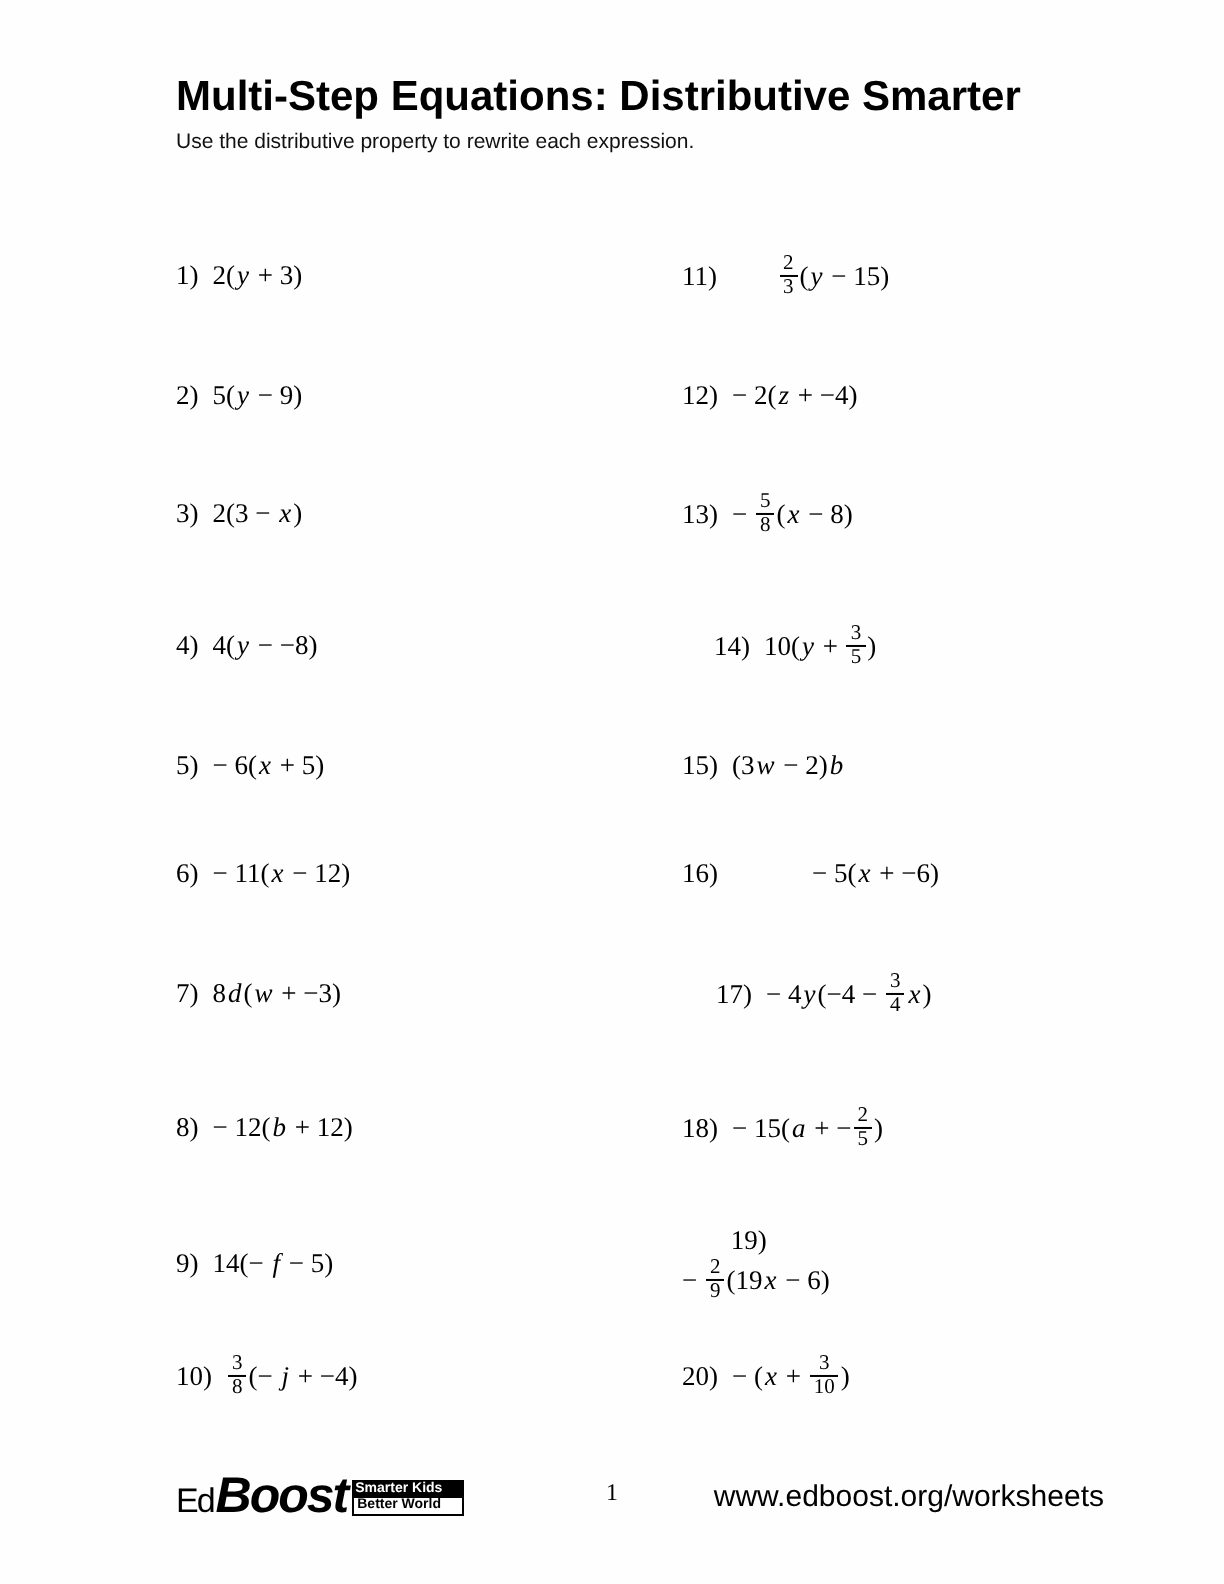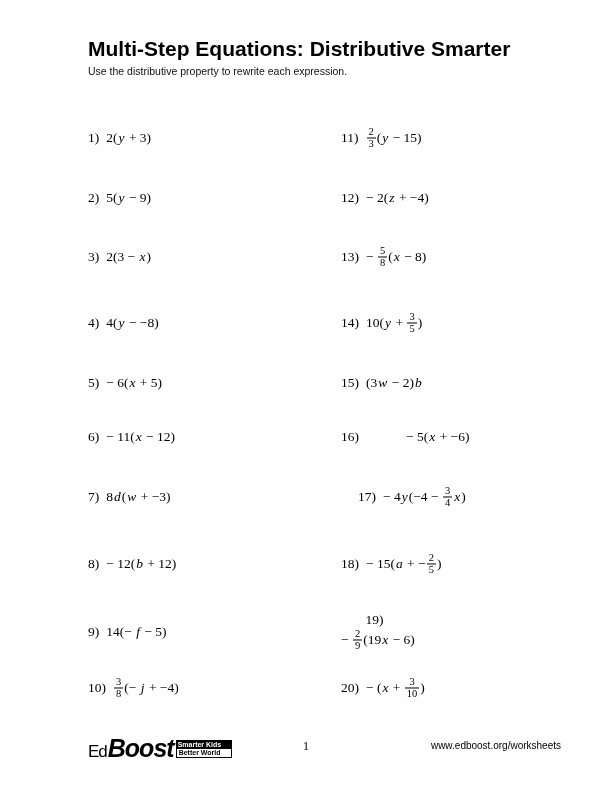--- a/index.html
+++ b/index.html
@@ -115,24 +115,24 @@
     position: absolute;
     left: 0;
     right: 0;
     top: 9px;
     text-align: center;
     font-family: "Liberation Serif", serif;
     font-size: 12px;
   }
   .site-url {
     position: absolute;
-    right: 51px;
+    right: 60px;
     top: 10px;
     font-family: "Liberation Sans", sans-serif;
-    font-size: 10px;
+    font-size: 15px;
     color: #000;
   }
 </style>
 </head>
 <body>
 
 <div class="page">
 
   <div class="header">
     <h1 class="title">Multi-Step Equations: Distributive Smarter</h1>
@@ -143,24 +143,24 @@
       <div class="problem" style="left: 88px; top: 138px;"><span class="pnum">1)</span><span class="expr"><span class="tx">2(</span><span class="vr">y</span><span class="tx"> + 3)</span></span></div>
       <div class="problem" style="left: 88px; top: 198px;"><span class="pnum">2)</span><span class="expr"><span class="tx">5(</span><span class="vr">y</span><span class="tx"> − 9)</span></span></div>
       <div class="problem" style="left: 88px; top: 257px;"><span class="pnum">3)</span><span class="expr"><span class="tx">2(3 − </span><span class="vr">x</span><span class="tx">)</span></span></div>
       <div class="problem" style="left: 88px; top: 323px;"><span class="pnum">4)</span><span class="expr"><span class="tx">4(</span><span class="vr">y</span><span class="tx"> − −8)</span></span></div>
       <div class="problem" style="left: 88px; top: 383px;"><span class="pnum">5)</span><span class="expr"><span class="tx">− 6(</span><span class="vr">x</span><span class="tx"> + 5)</span></span></div>
       <div class="problem" style="left: 88px; top: 437px;"><span class="pnum">6)</span><span class="expr"><span class="tx">− 11(</span><span class="vr">x</span><span class="tx"> − 12)</span></span></div>
       <div class="problem" style="left: 88px; top: 497px;"><span class="pnum">7)</span><span class="expr"><span class="tx">8</span><span class="vr">d</span><span class="tx">(</span><span class="vr">w</span><span class="tx"> + −3)</span></span></div>
       <div class="problem" style="left: 88px; top: 564px;"><span class="pnum">8)</span><span class="expr"><span class="tx">− 12(</span><span class="vr">b</span><span class="tx"> + 12)</span></span></div>
       <div class="problem" style="left: 88px; top: 632px;"><span class="pnum">9)</span><span class="expr"><span class="tx">14(− </span><span class="vr">f</span><span class="tx"> − 5)</span></span></div>
       <div class="problem" style="left: 88px; top: 688px;"><span class="pnum">10)</span><span class="expr"><span class="frac"><span class="fn">3</span><span class="fd">8</span></span><span class="tx">(− </span><span class="vr">j</span><span class="tx"> + −4)</span></span></div>
-      <div class="problem" style="left: 341px; top: 138px;"><span class="pnum">11)</span><span class="expr"><span class="frac"><span class="fn">2</span><span class="fd">3</span></span><span class="tx">(</span><span class="vr">y</span><span class="tx"> − 15)</span></span></div>
+      <div class="problem" style="left: 341px; top: 138px; gap: 23px;"><span class="pnum">11)</span><span class="expr"><span class="frac"><span class="fn">2</span><span class="fd">3</span></span><span class="tx">(</span><span class="vr">y</span><span class="tx"> − 15)</span></span></div>
       <div class="problem" style="left: 341px; top: 198px;"><span class="pnum">12)</span><span class="expr"><span class="tx">− 2(</span><span class="vr">z</span><span class="tx"> + −4)</span></span></div>
       <div class="problem" style="left: 341px; top: 257px;"><span class="pnum">13)</span><span class="expr"><span class="tx">− </span><span class="frac"><span class="fn">5</span><span class="fd">8</span></span><span class="tx">(</span><span class="vr">x</span><span class="tx"> − 8)</span></span></div>
-      <div class="problem" style="left: 341px; top: 323px;"><span class="pnum">14)</span><span class="expr"><span class="tx">10(</span><span class="vr">y</span><span class="tx"> + </span><span class="frac"><span class="fn">3</span><span class="fd">5</span></span><span class="tx">)</span></span></div>
+      <div class="problem" style="left: 357px; top: 323px;"><span class="pnum">14)</span><span class="expr"><span class="tx">10(</span><span class="vr">y</span><span class="tx"> + </span><span class="frac"><span class="fn">3</span><span class="fd">5</span></span><span class="tx">)</span></span></div>
       <div class="problem" style="left: 341px; top: 383px;"><span class="pnum">15)</span><span class="expr"><span class="tx">(3</span><span class="vr">w</span><span class="tx"> − 2)</span><span class="vr">b</span></span></div>
       <div class="problem" style="left: 341px; top: 437px; gap: 40px;"><span class="pnum">16)</span><span class="expr"><span class="tx">− 5(</span><span class="vr">x</span><span class="tx"> + −6)</span></span></div>
       <div class="problem" style="left: 341px; top: 497px; margin-left: 17px;"><span class="pnum">17)</span><span class="expr"><span class="tx">− 4</span><span class="vr">y</span><span class="tx">(−4 − </span><span class="frac"><span class="fn">3</span><span class="fd">4</span></span><span class="vr">x</span><span class="tx">)</span></span></div>
       <div class="problem" style="left: 341px; top: 564px;"><span class="pnum">18)</span><span class="expr"><span class="tx">− 15(</span><span class="vr">a</span><span class="tx"> + −</span><span class="frac"><span class="fn">2</span><span class="fd">5</span></span><span class="tx">)</span></span></div>
       <div class="problem" style="left: 341px; top: 632px; flex-direction: column;"><span class="pnum">19)</span><span class="expr"><span class="tx">− </span><span class="frac"><span class="fn">2</span><span class="fd">9</span></span><span class="tx">(19</span><span class="vr">x</span><span class="tx"> − 6)</span></span></div>
       <div class="problem" style="left: 341px; top: 688px;"><span class="pnum">20)</span><span class="expr"><span class="tx">− (</span><span class="vr">x</span><span class="tx"> + </span><span class="frac"><span class="fn">3</span><span class="fd">10</span></span><span class="tx">)</span></span></div>
     </div>
 
   <div class="footer">
     <div class="logo">

